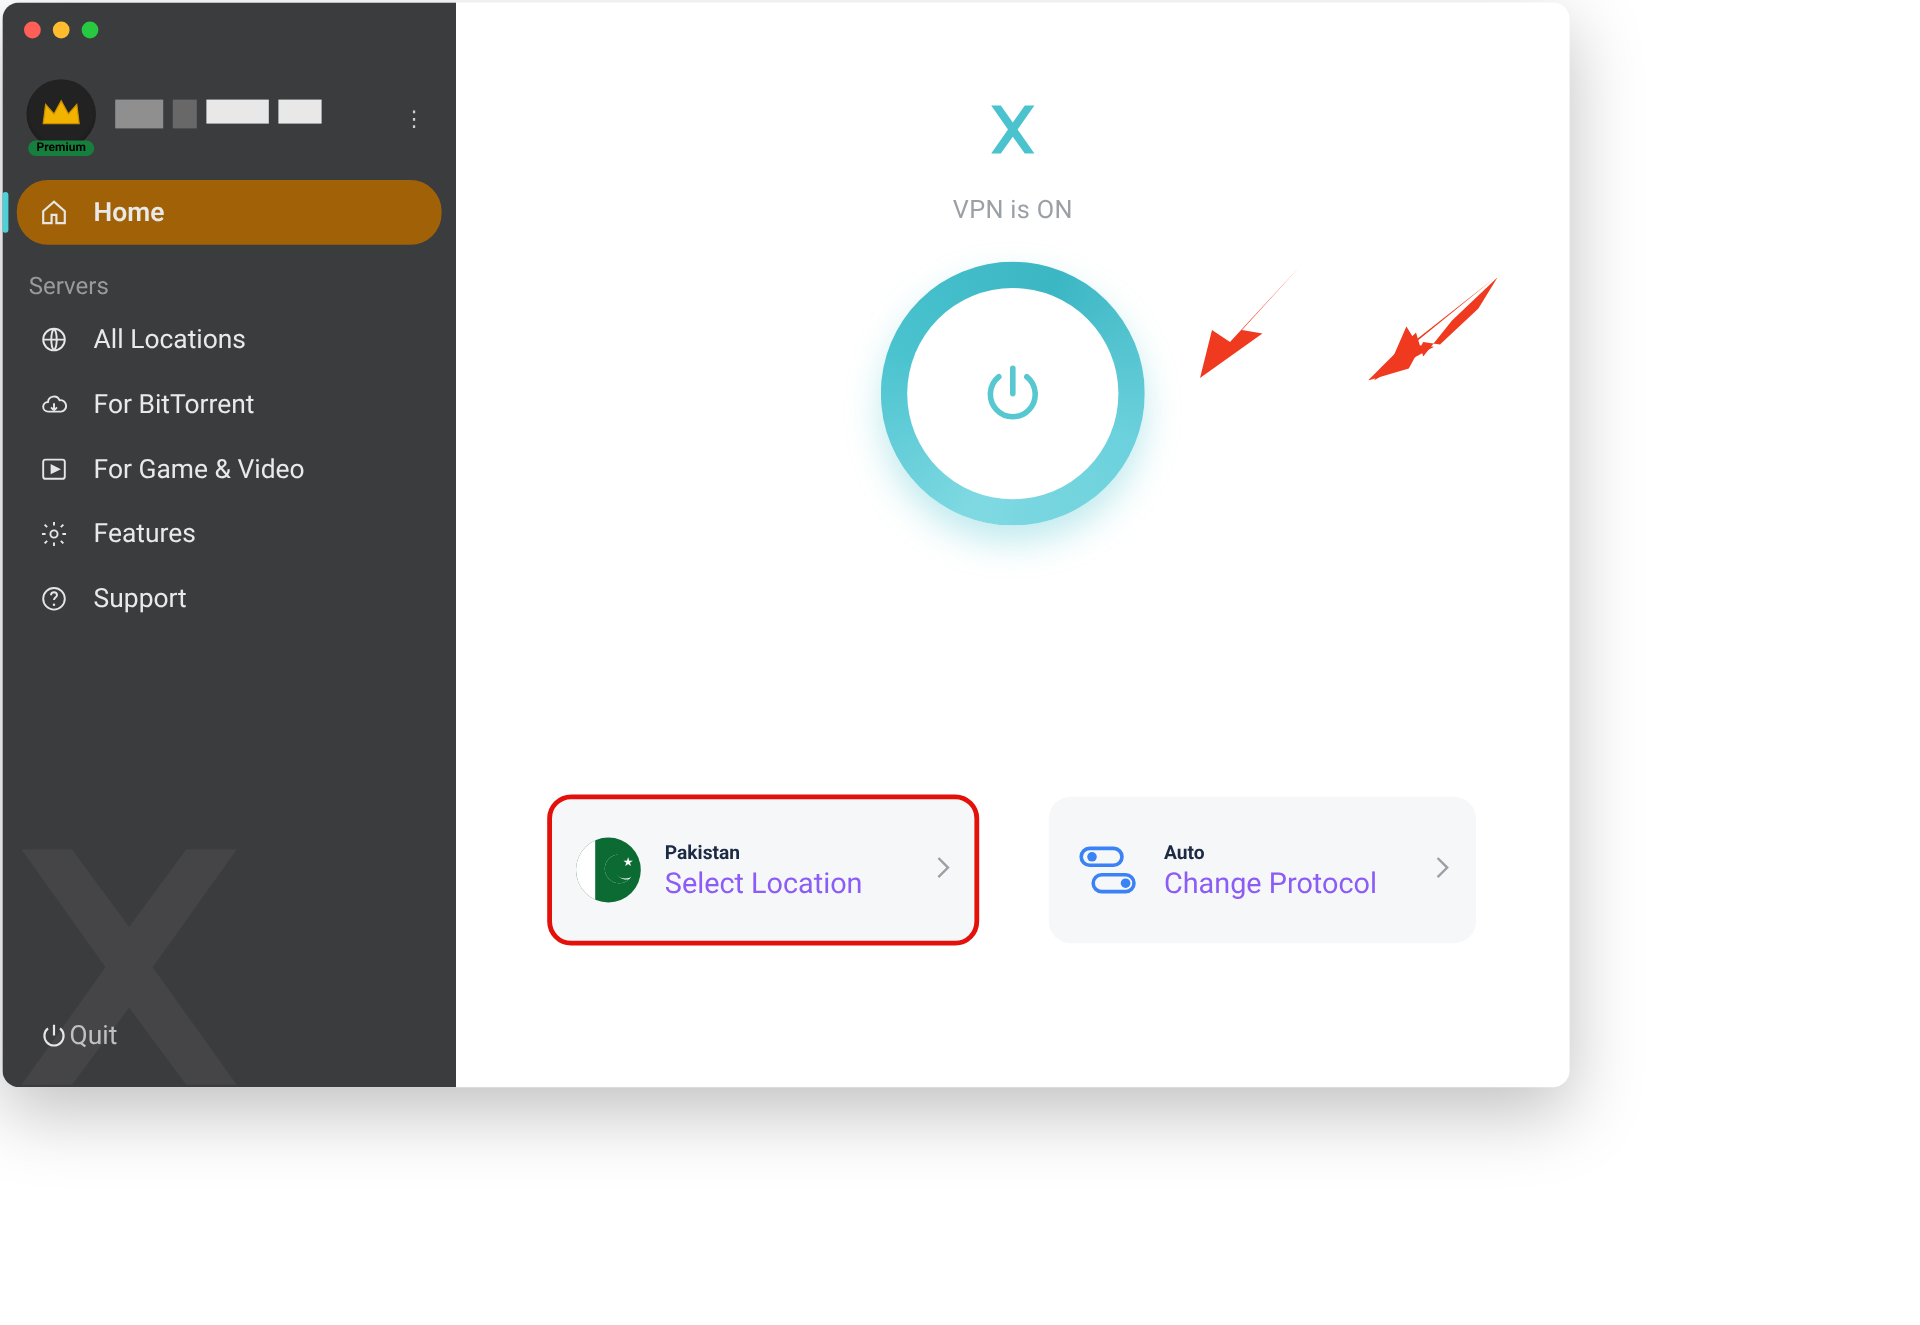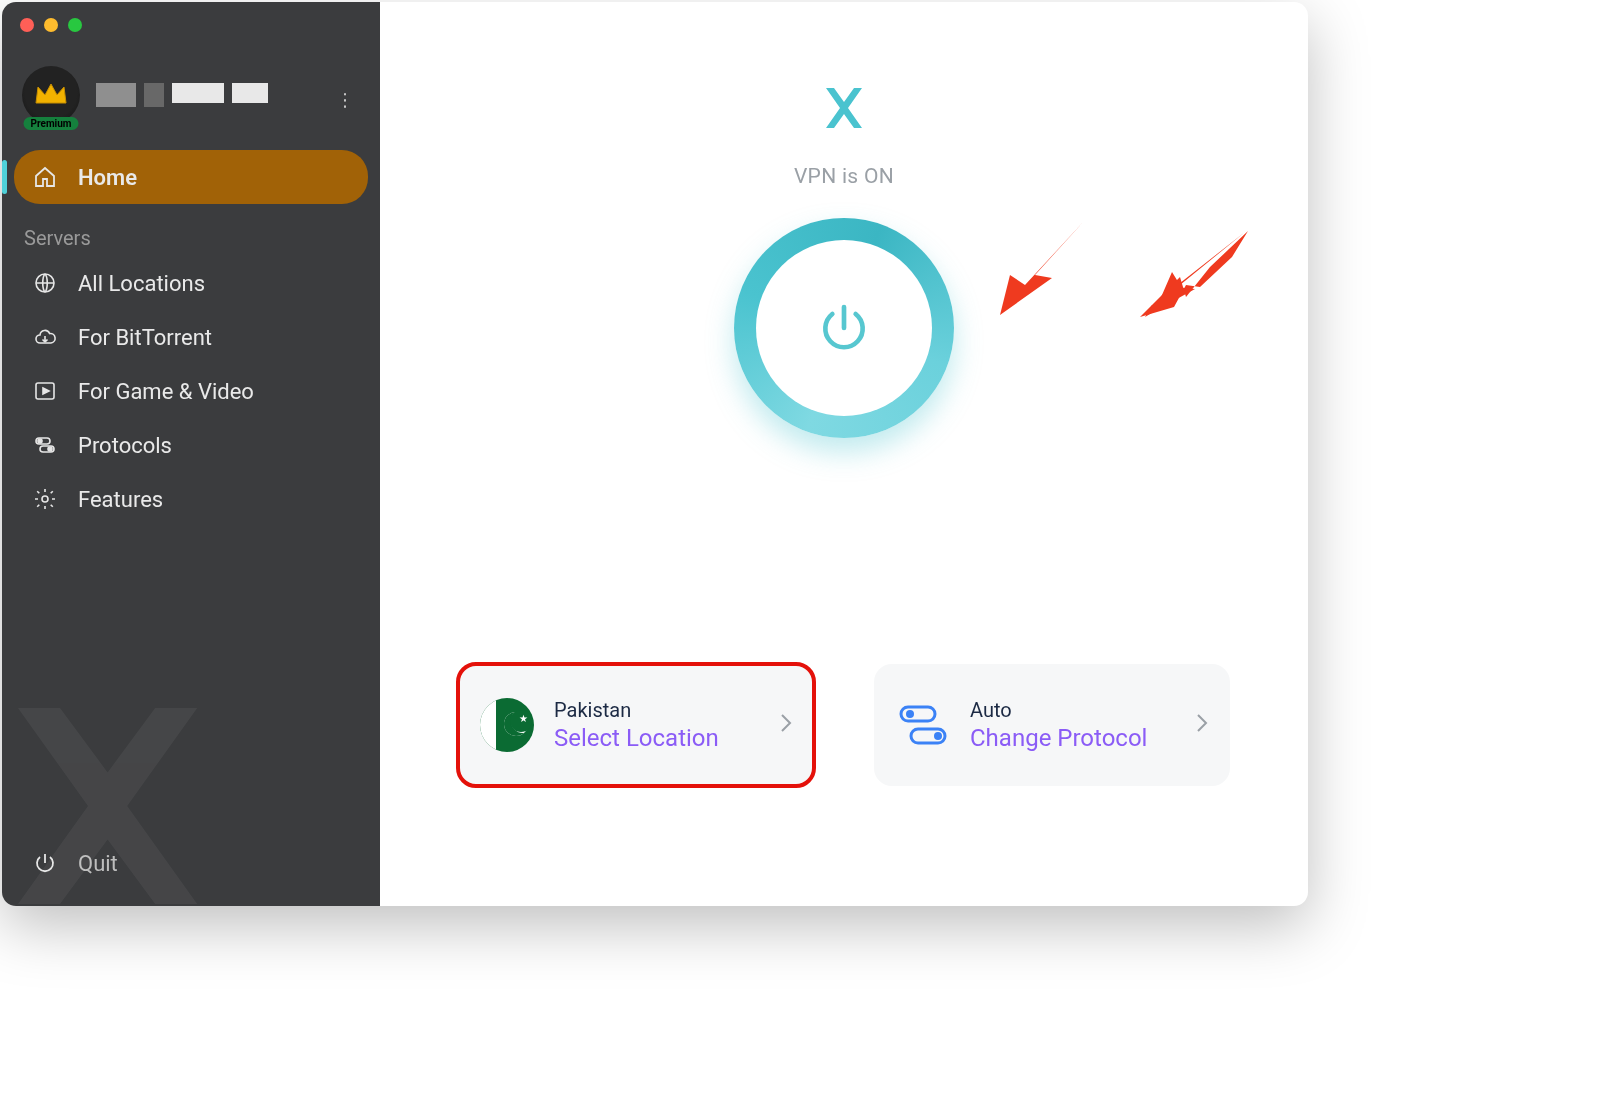--- a/index.html
+++ b/index.html
@@ -94,21 +94,21 @@
   .nav-icon svg { stroke:#e6e6e6; }
 
   .section-label {
     color:#9a9a9a; font-size:20px;
     padding:22px 22px 6px 22px;
   }
 
   .sidebar-spacer { flex:1; }
 
   .quit-row {
-    display:flex; align-items:center; gap:20px;
+    display:flex; align-items:center; 
     padding:24px 30px 30px 30px;
     color:#bdbdbd; font-size:22px;
     cursor:pointer;
   }
 
   
   .sidebar-watermark {
     position:absolute; left:-40px; bottom:-40px;
     opacity:.05; pointer-events:none;
   }
@@ -173,21 +173,21 @@
     padding:0 22px;
     gap:20px;
     cursor:pointer;
     position:relative;
   }
   .card.highlight {
     outline:4px solid #e4110a;
     outline-offset:-2px;
   }
   .card-icon { width:54px; height:54px; flex:0 0 54px; display:flex; align-items:center; justify-content:center; }
-  .card-text .title { font-size:20px; font-weight:400; color:#1c2a44; }
+  .card-text .title { font-size:16px; font-weight:700; color:#1c2a44; }
   .card-text .sub   { font-size:24px; color:#8b5cf6; margin-top:2px; }
   .card-chevron {
     position:absolute; right:22px; top:50%; transform:translateY(-50%);
     color:#9aa0a6;
   }
 
   
   .flag-pk {
     width:54px; height:54px; border-radius:50%;
     overflow:hidden; position:relative;
@@ -292,36 +292,35 @@
         </span>
         <span>For Game &amp; Video</span>
       </div>
     </div>
 
 
     <div class="nav">
       <div class="nav-item">
         <span class="nav-icon">
           <svg width="24" height="24" viewBox="0 0 24 24" fill="none" stroke-width="1.6">
-              <rect x="3" y="5" width="14" height="6" rx="3"></rect>
-              <circle cx="7" cy="8" r="2" fill="#e6e6e6"></circle>
-              <rect x="7" y="13" width="14" height="6" rx="3"></rect>
-              <circle cx="17" cy="16" r="2" fill="#e6e6e6"></circle>
-            </svg>
-        </span>
-        <span>Protocols</span>
-      </div>
-      <div class="nav-item">
-        <span class="nav-icon">
-          <svg width="24" height="24" viewBox="0 0 24 24" fill="none" stroke-width="1.6">
               <circle cx="12" cy="12" r="3"></circle>
               <path d="M12 2v3M12 19v3M4.2 4.2l2.1 2.1M17.7 17.7l2.1 2.1M2 12h3M19 12h3M4.2 19.8l2.1-2.1M17.7 6.3l2.1-2.1"></path>
             </svg>
         </span>
         <span>Features</span>
+      </div>
+      <div class="nav-item">
+        <span class="nav-icon">
+          <svg width="24" height="24" viewBox="0 0 24 24" fill="none" stroke-width="1.6">
+              <circle cx="12" cy="12" r="9"></circle>
+              <path d="M9.5 9a2.5 2.5 0 115 0c0 1.5-2.5 2-2.5 4"></path>
+              <circle cx="12" cy="17" r="1" fill="#e6e6e6" stroke="none"></circle>
+            </svg>
+        </span>
+        <span>Support</span>
       </div>
     </div>
 
     <div class="sidebar-spacer"></div>
 
     <div class="quit-row">
       <span class="nav-icon">
         <svg width="24" height="24" viewBox="0 0 24 24" fill="none" stroke="#bdbdbd" stroke-width="1.8">
             <path d="M12 3v9"></path>
             <path d="M7 6a8 8 0 1010 0"></path>

